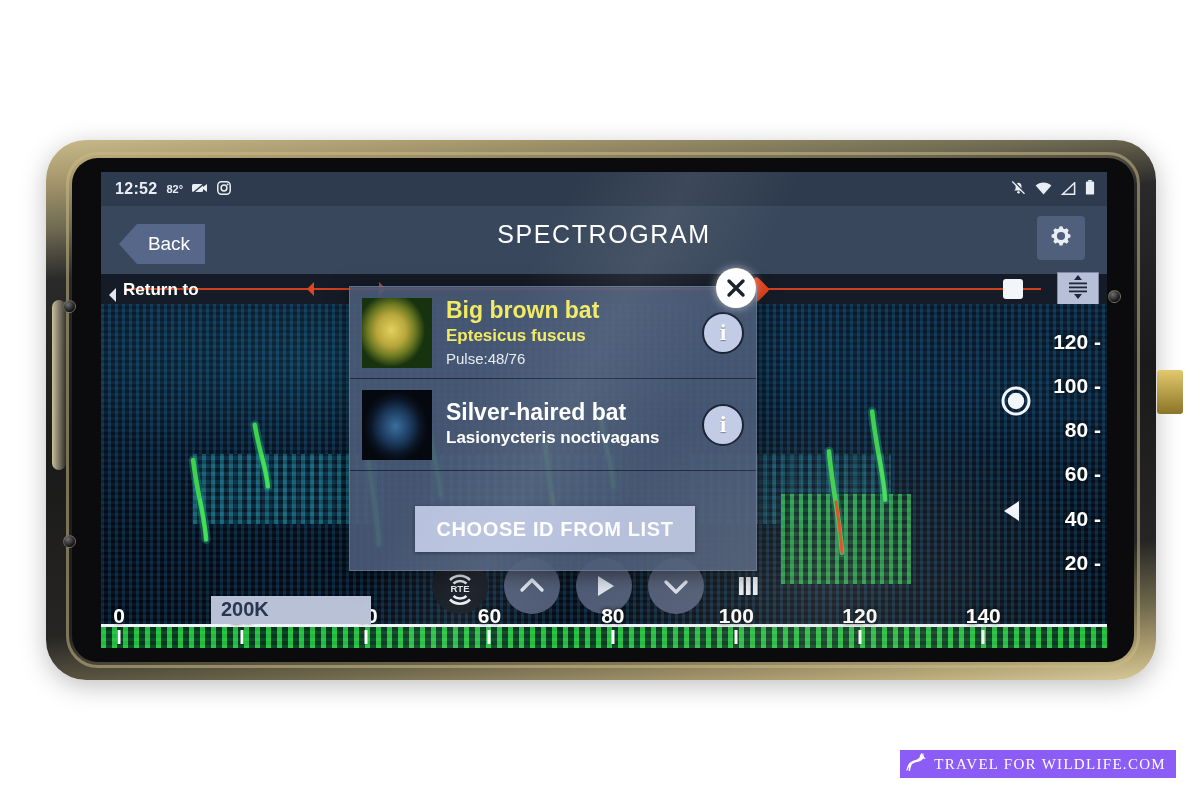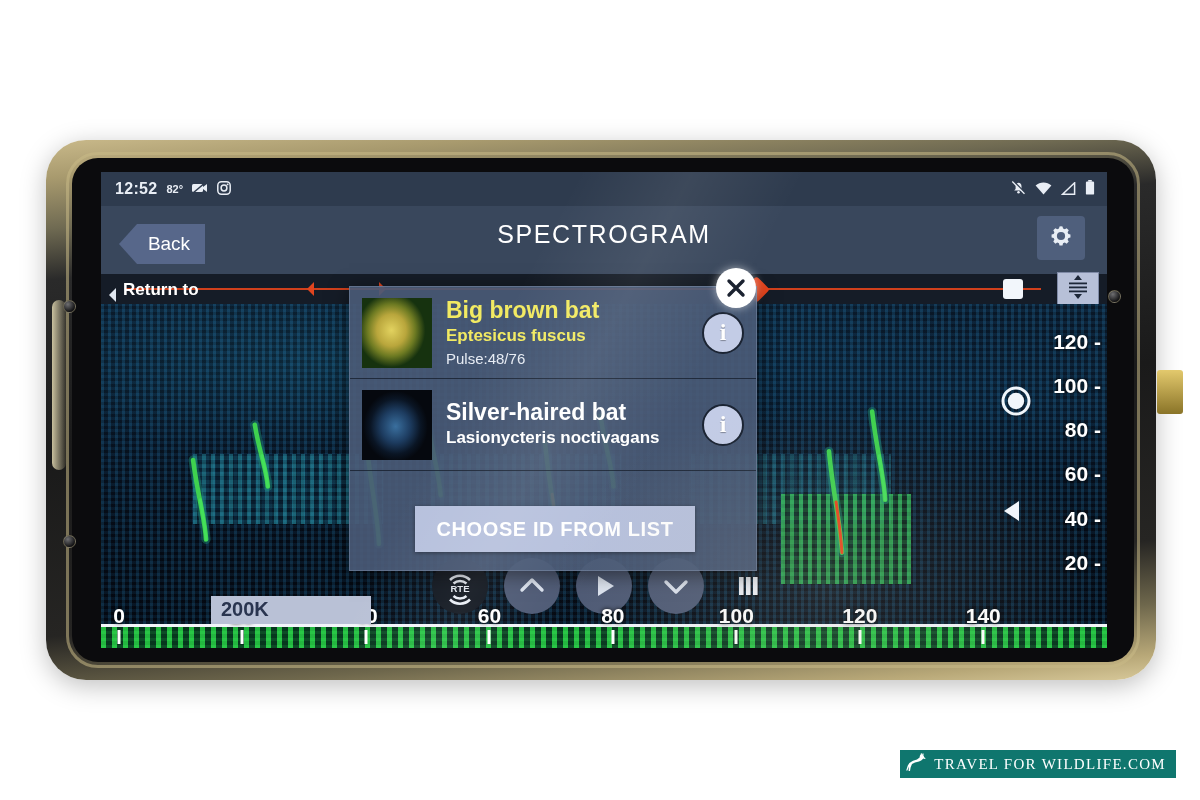--- a/index.html
+++ b/index.html
@@ -284,21 +284,21 @@
     z-index:30;
   }
   .navbtn{
     position:absolute; left:1000px;
     display:flex;align-items:center;justify-content:center;
   }
 
   
   .watermark{
     position:absolute; right:24px; bottom:22px;
-    height:28px; background:#0f766e;
+    height:28px; background:#8b5cf6;
     display:flex; align-items:center; gap:6px;
     padding:0 10px 0 6px;
   }
   .watermark .wm-text{
     color:#ffffff; font-size:15px; letter-spacing:1.3px;
     font-family:"Liberation Serif", serif;
   }
 
   .glare{
     position:absolute; inset:0; pointer-events:none;

